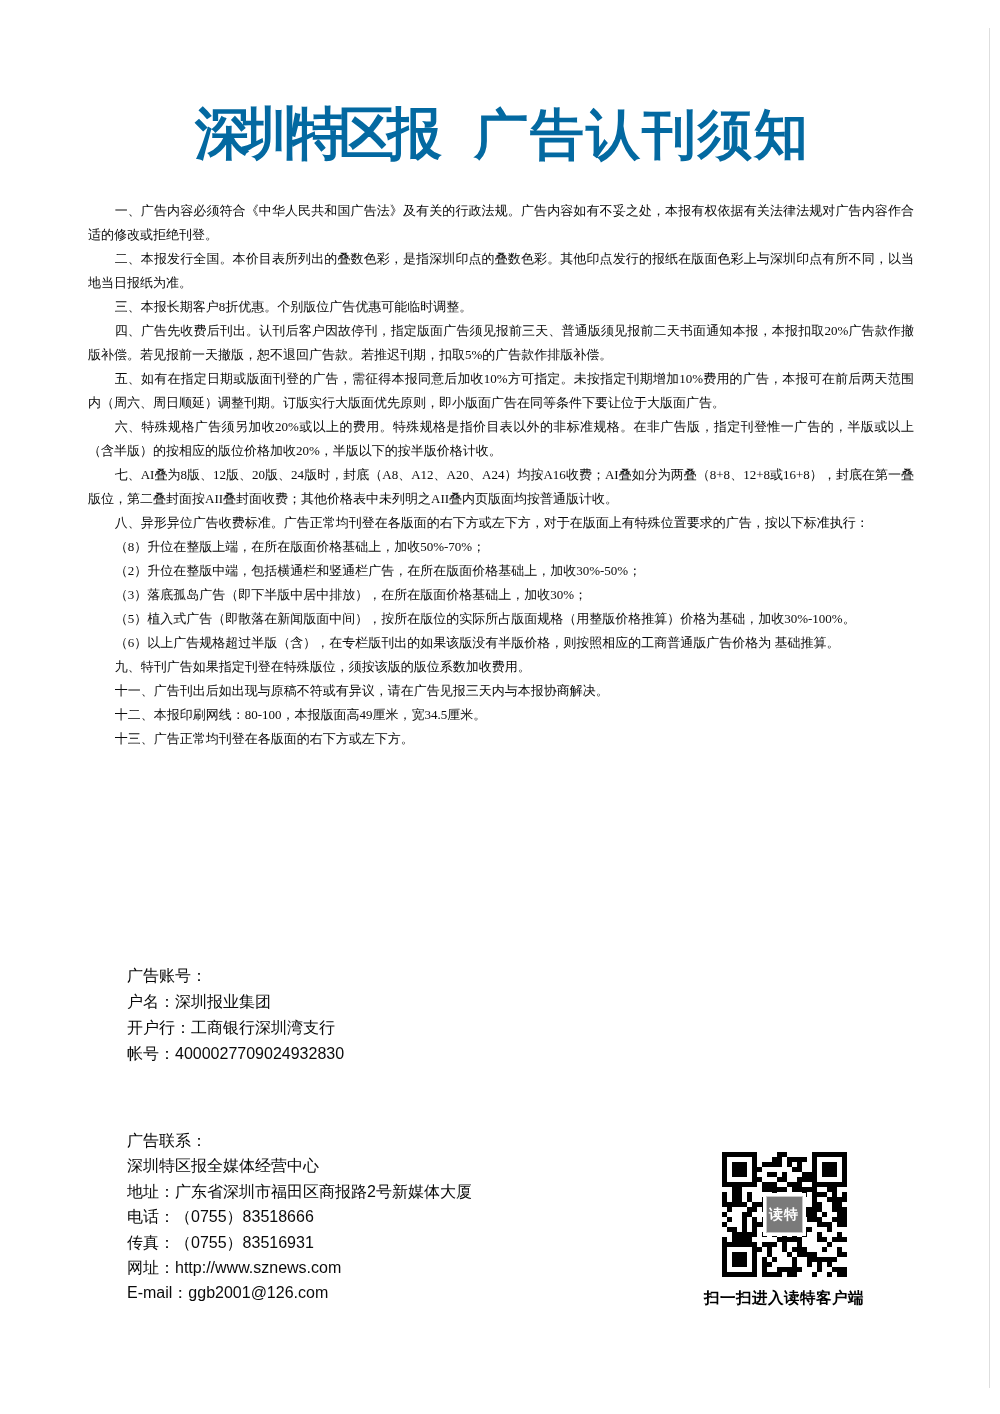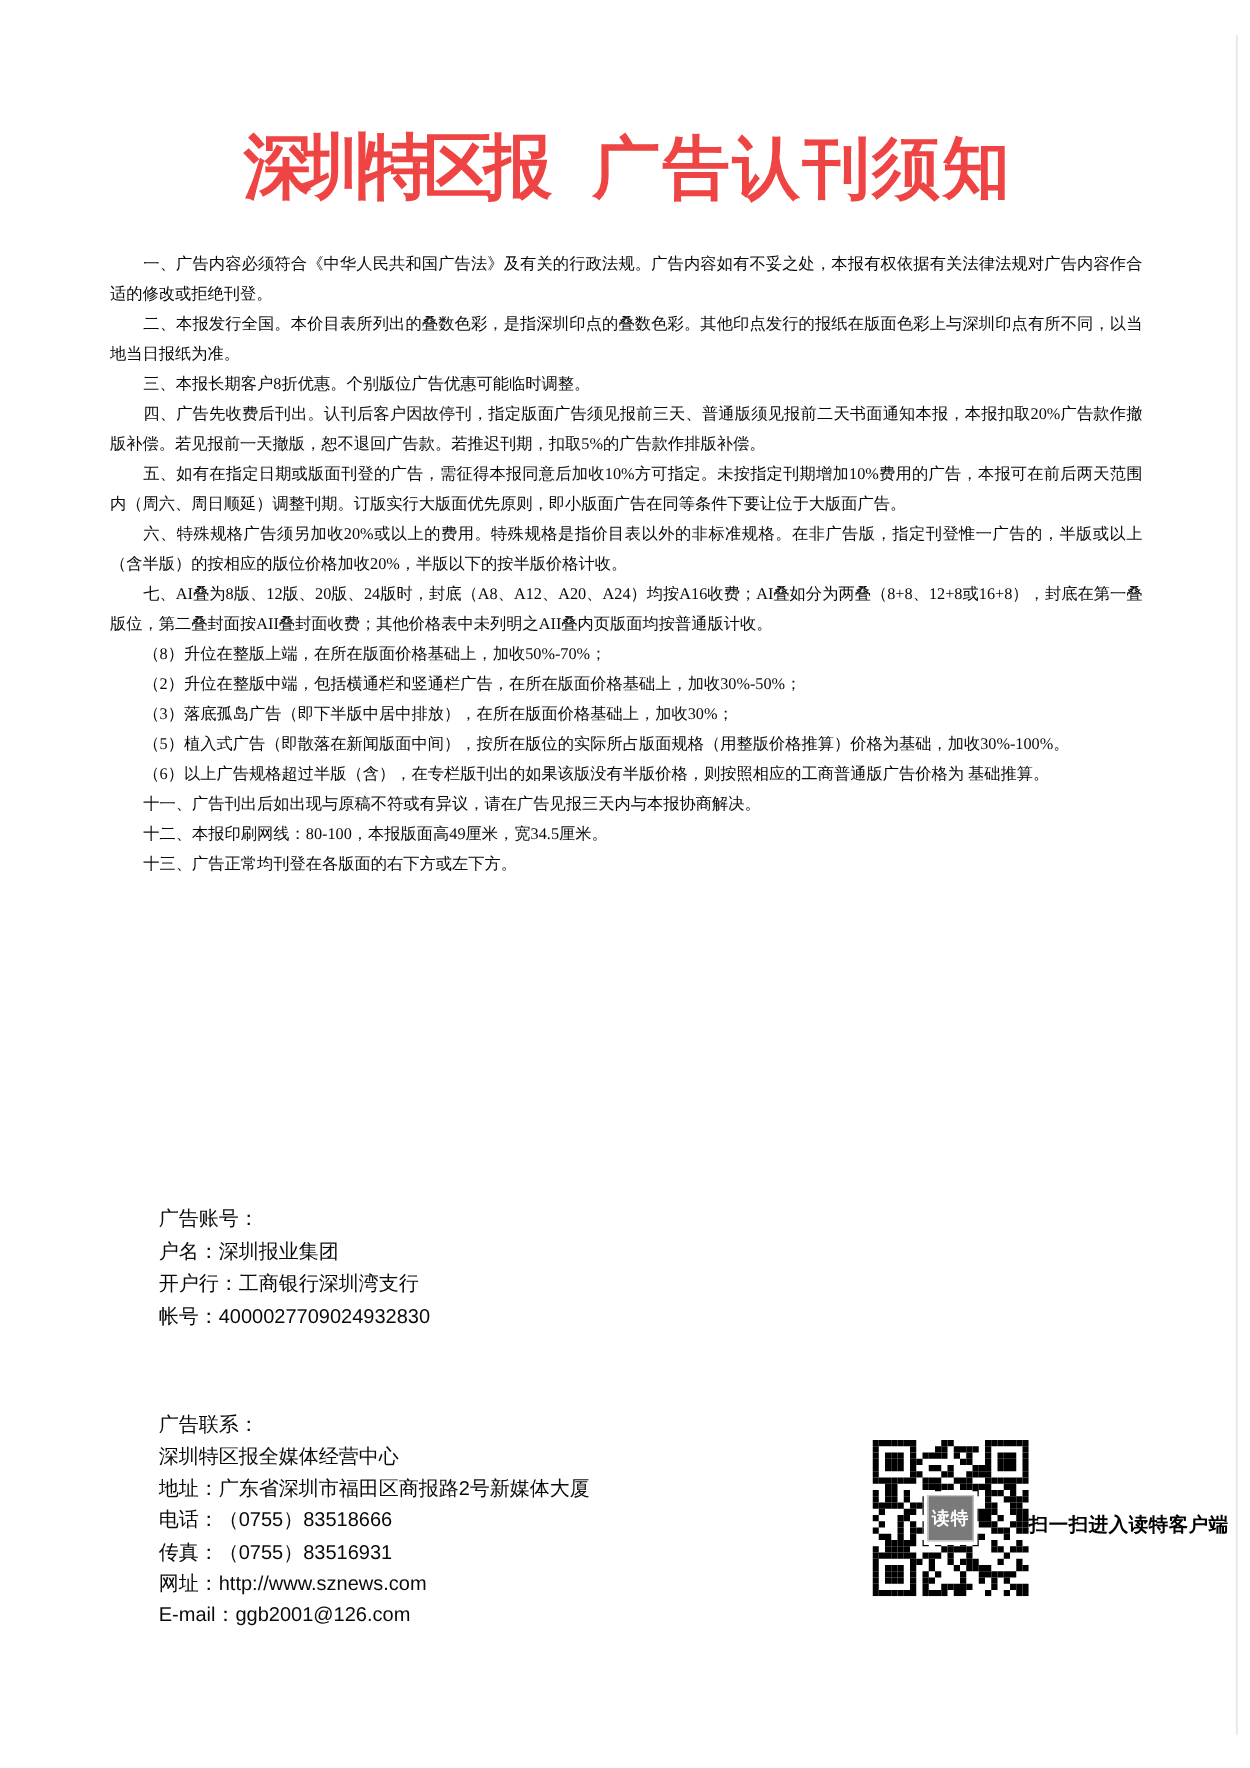--- a/index.html
+++ b/index.html
@@ -13,21 +13,21 @@
   }
   
   .scan-edge{
     position:absolute;left:989px;top:28px;width:1px;height:1360px;
     background:#dedede;
   }
   
   .title{
     position:absolute;top:96px;left:0;width:100%;
     margin:0;text-align:center;white-space:nowrap;
-    font-weight:900;color:#ef4444;
+    font-weight:900;color:#0369a1;
   }
   .title .masthead{
     font-size:57px;letter-spacing:-7px;
     display:inline-block;transform:scaleX(.96);
   }
   .title .subject{
     font-size:54px;letter-spacing:2px;margin-left:34px;
   }
   
   .terms{
@@ -40,21 +40,21 @@
     position:absolute;left:127px;
     font-family:"Liberation Sans","DejaVu Sans",sans-serif;
     font-weight:normal;font-size:16px;
   }
   .info p{margin:0;}
   .account{top:963px;line-height:26px;}
   .contact{top:1128px;line-height:25.4px;}
   
   .qr-block{
     position:absolute;left:698px;top:1152px;width:172px;
-    display:flex;align-items:center;
+    display:flex;flex-direction:column;align-items:center;
   }
   .qr-wrap{position:relative;width:125px;height:125px;}
   .qr-wrap svg{display:block;width:125px;height:125px;}
   .qr-center-label{
     position:absolute;left:44px;top:44px;width:37px;height:37px;
     background:#7a7a7a;box-shadow:0 0 0 3px #ffffff;
     border:1px solid #c9c9c9;box-sizing:border-box;
     color:#ffffff;font-size:14px;font-weight:bold;
     display:flex;align-items:center;justify-content:center;
     font-family:"Liberation Serif","DejaVu Serif",serif;
@@ -77,25 +77,27 @@
   <h1 class="title"><span class="masthead">深圳特区报</span><span class="subject">广告认刊须知</span></h1>
 
   <div class="terms">
     <p>一、广告内容必须符合《中华人民共和国广告法》及有关的行政法规。广告内容如有不妥之处，本报有权依据有关法律法规对广告内容作合适的修改或拒绝刊登。</p>
     <p>二、本报发行全国。本价目表所列出的叠数色彩，是指深圳印点的叠数色彩。其他印点发行的报纸在版面色彩上与深圳印点有所不同，以当地当日报纸为准。</p>
     <p>三、本报长期客户8折优惠。个别版位广告优惠可能临时调整。</p>
     <p>四、广告先收费后刊出。认刊后客户因故停刊，指定版面广告须见报前三天、普通版须见报前二天书面通知本报，本报扣取20%广告款作撤版补偿。若见报前一天撤版，恕不退回广告款。若推迟刊期，扣取5%的广告款作排版补偿。</p>
     <p>五、如有在指定日期或版面刊登的广告，需征得本报同意后加收10%方可指定。未按指定刊期增加10%费用的广告，本报可在前后两天范围内（周六、周日顺延）调整刊期。订版实行大版面优先原则，即小版面广告在同等条件下要让位于大版面广告。</p>
     <p>六、特殊规格广告须另加收20%或以上的费用。特殊规格是指价目表以外的非标准规格。在非广告版，指定刊登惟一广告的，半版或以上（含半版）的按相应的版位价格加收20%，半版以下的按半版价格计收。</p>
     <p>七、AI叠为8版、12版、20版、24版时，封底（A8、A12、A20、A24）均按A16收费；AI叠如分为两叠（8+8、12+8或16+8），封底在第一叠版位，第二叠封面按AII叠封面收费；其他价格表中未列明之AII叠内页版面均按普通版计收。</p>
+    <p>八、异形异位广告收费标准。广告正常均刊登在各版面的右下方或左下方，对于在版面上有特殊位置要求的广告，按以下标准执行：</p>
     <p>（8）升位在整版上端，在所在版面价格基础上，加收50%-70%；</p>
     <p>（2）升位在整版中端，包括横通栏和竖通栏广告，在所在版面价格基础上，加收30%-50%；</p>
     <p>（3）落底孤岛广告（即下半版中居中排放），在所在版面价格基础上，加收30%；</p>
     <p>（5）植入式广告（即散落在新闻版面中间），按所在版位的实际所占版面规格（用整版价格推算）价格为基础，加收30%-100%。</p>
     <p>（6）以上广告规格超过半版（含），在专栏版刊出的如果该版没有半版价格，则按照相应的工商普通版广告价格为 基础推算。</p>
+    <p>九、特刊广告如果指定刊登在特殊版位，须按该版的版位系数加收费用。</p>
     <p>十一、广告刊出后如出现与原稿不符或有异议，请在广告见报三天内与本报协商解决。</p>
     <p>十二、本报印刷网线：80-100，本报版面高49厘米，宽34.5厘米。</p>
     <p>十三、广告正常均刊登在各版面的右下方或左下方。</p>
   </div>
 
   <div class="info account">
     <p>广告账号：</p>
     <p>户名：深圳报业集团</p>
     <p>开户行：工商银行深圳湾支行</p>
     <p>帐号：4000027709024932830</p>

